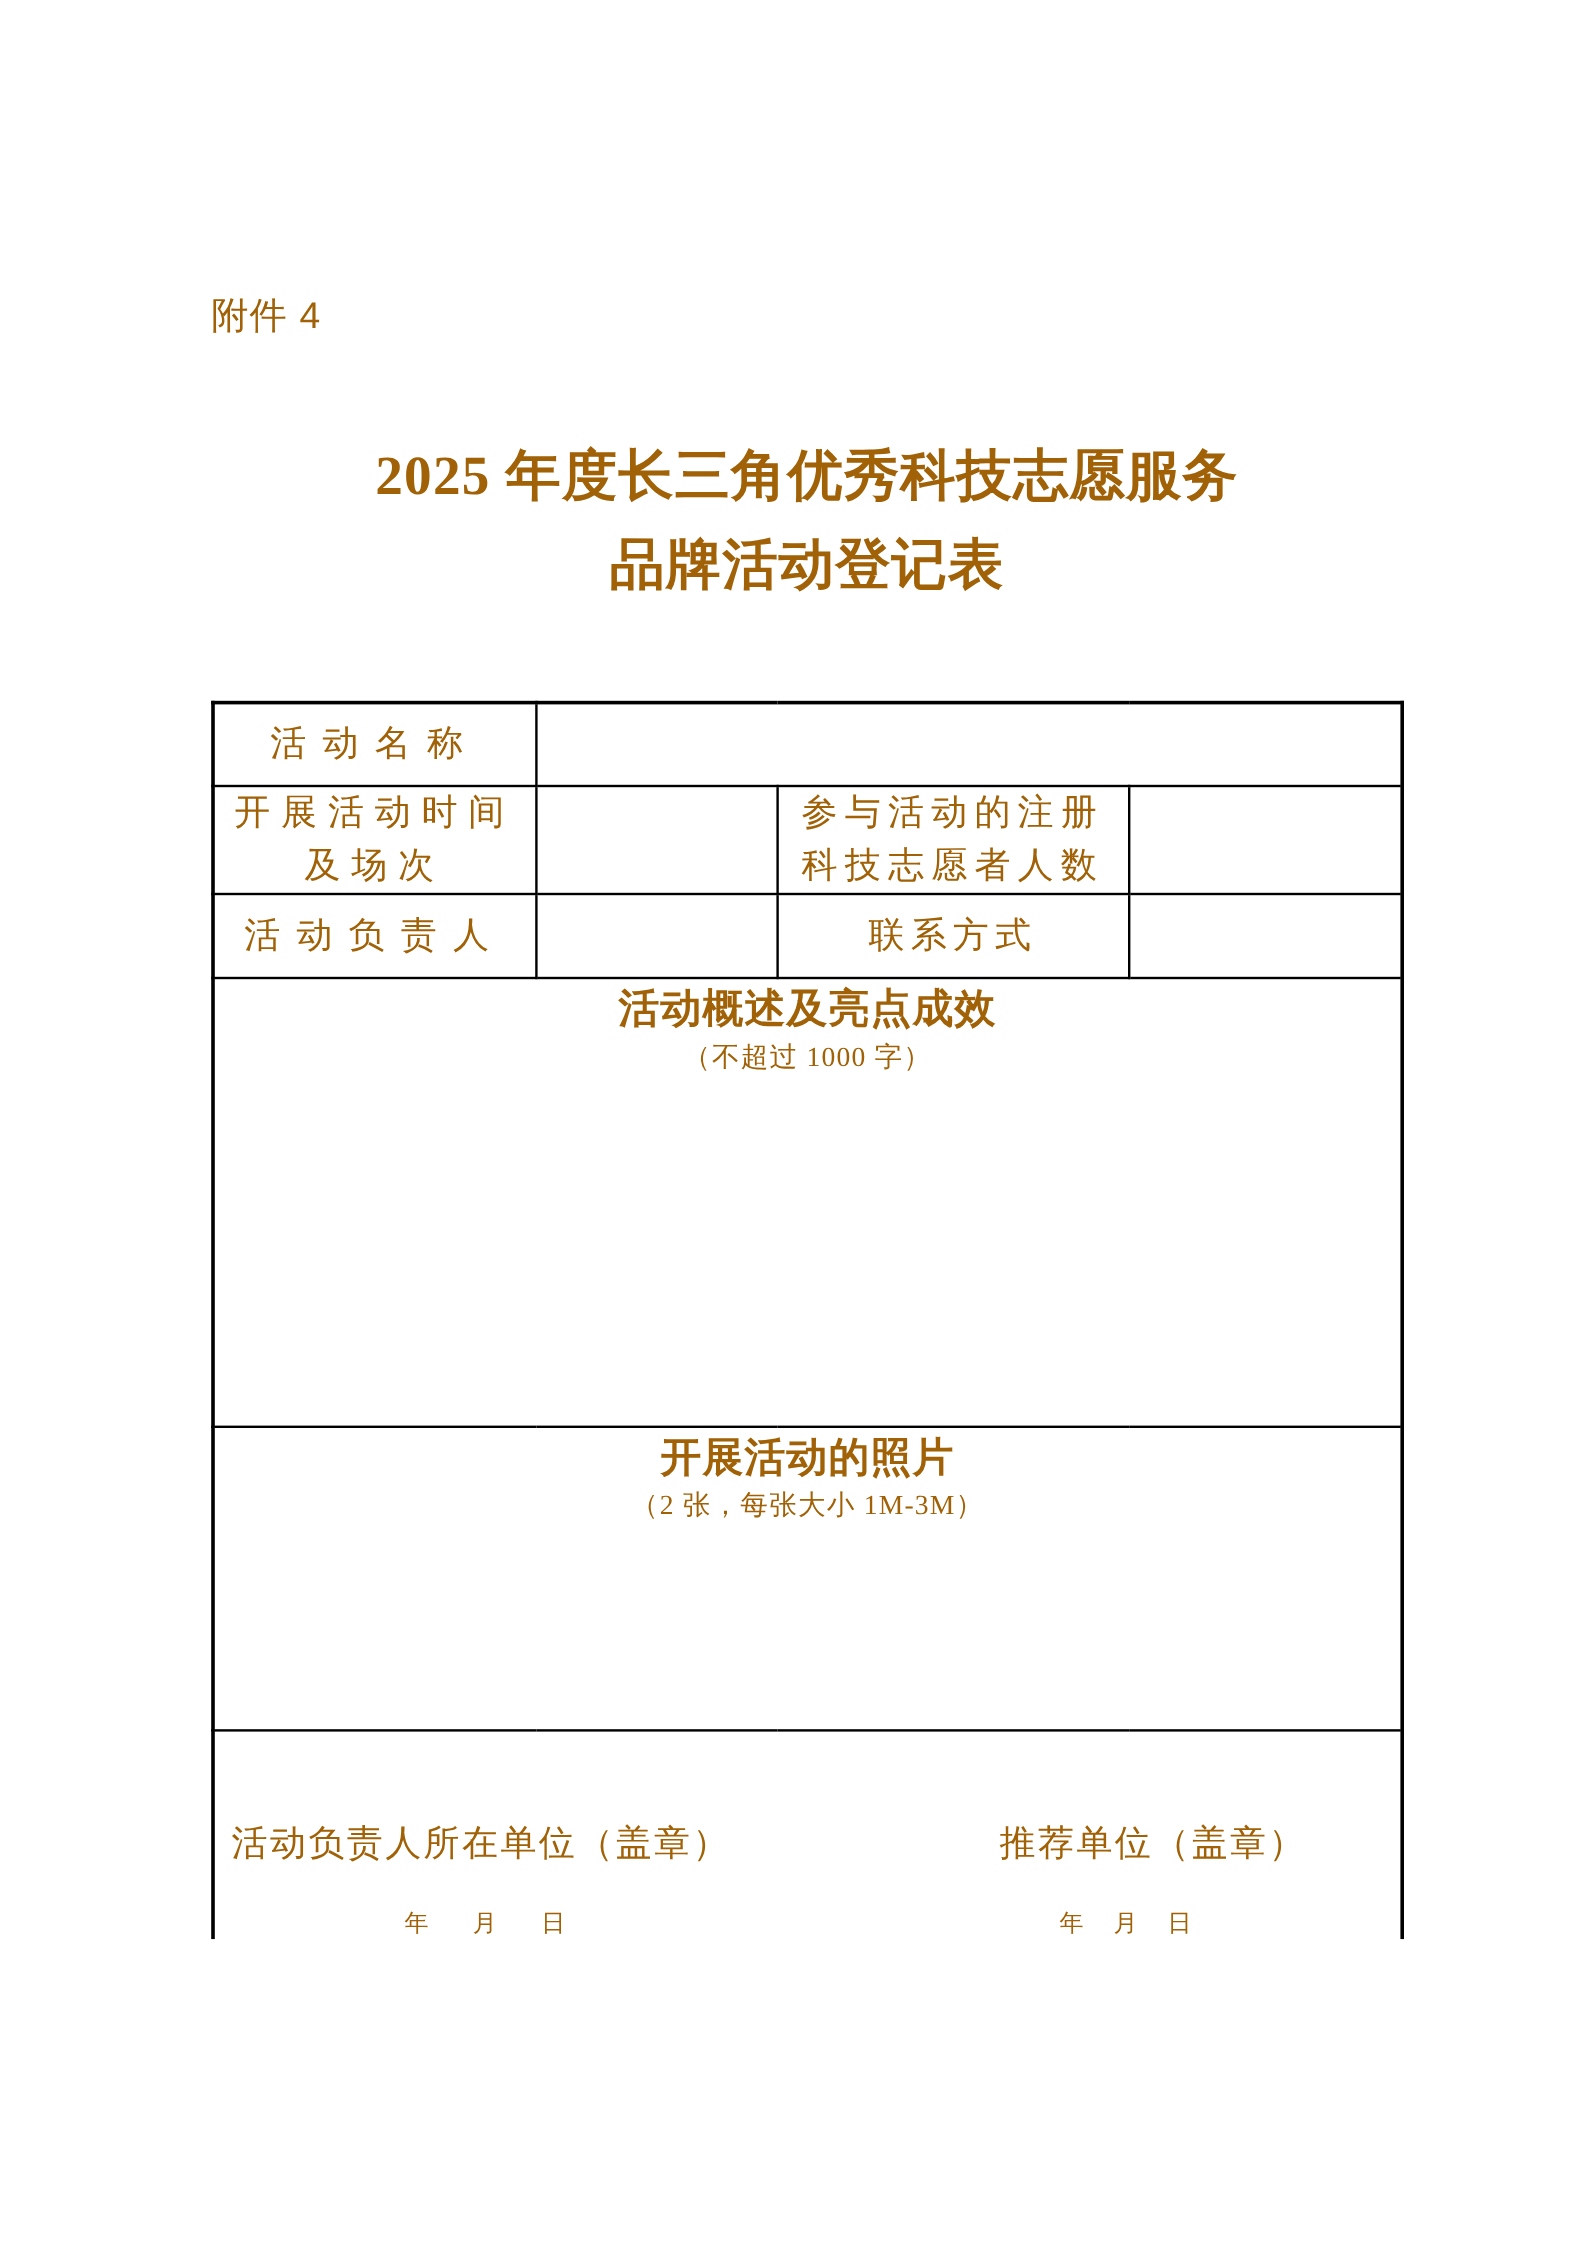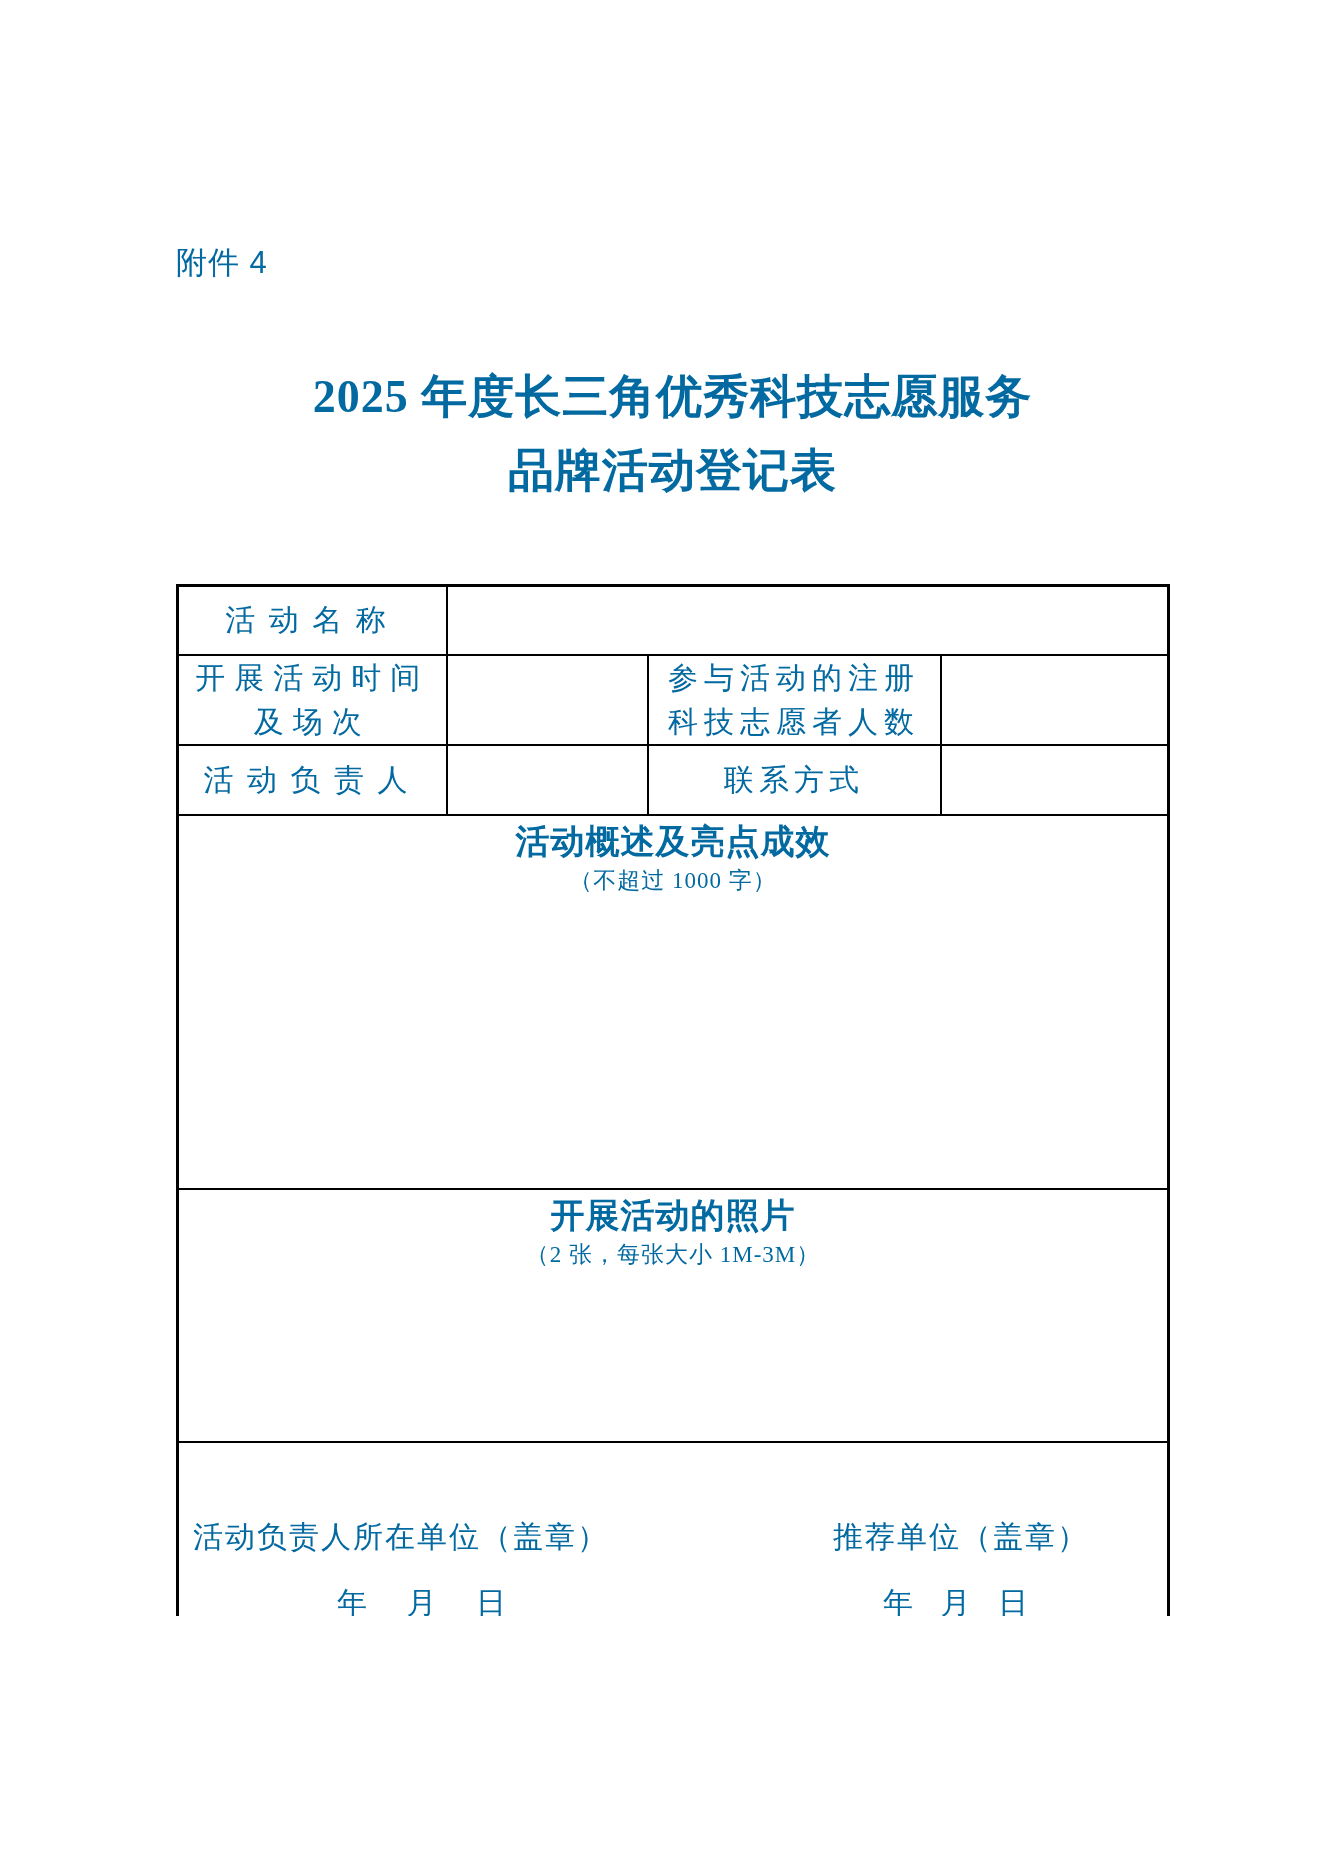--- a/index.html
+++ b/index.html
@@ -2,21 +2,21 @@
 <html><head>
 <meta charset="utf-8">
 <style>
   * { margin: 0; padding: 0; box-sizing: border-box; }
   html, body { background: #ffffff; }
   .page {
     position: relative;
     width: 1323px;
     height: 1616px;
     background: #ffffff;
-    color: #0369a1;
+    color: #a16207;
     font-family: "Liberation Serif", "DejaVu Serif", serif;
     overflow: hidden;
   }
   .attachment {
     position: absolute;
     left: 176px;
     top: 242px;
     font-family: "Liberation Sans", "DejaVu Sans", sans-serif;
     font-size: 31px;
     font-weight: 500;
@@ -74,21 +74,21 @@
     position: absolute;
     font-size: 30px;
     line-height: 36px;
     letter-spacing: 2px;
     white-space: pre;
   }
   .sig-unit-left  { left: 14px;  top: 76px; }
   .sig-unit-right { left: 654px; top: 76px; }
   .sig-date {
     position: absolute;
-    font-size: 30px;
+    font-size: 20px;
     line-height: 36px;
     white-space: pre;
   }
   .sig-date-left  { left: 158px; top: 142px; word-spacing: 32px; }
   .sig-date-right { left: 704px; top: 142px; word-spacing: 20px; }
   .page-number {
     position: absolute;
     left: 996px;
     top: 1688px;
     font-size: 30px;

